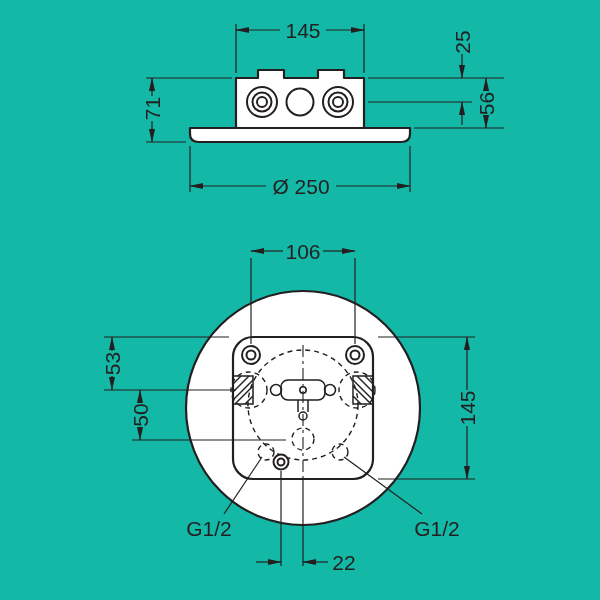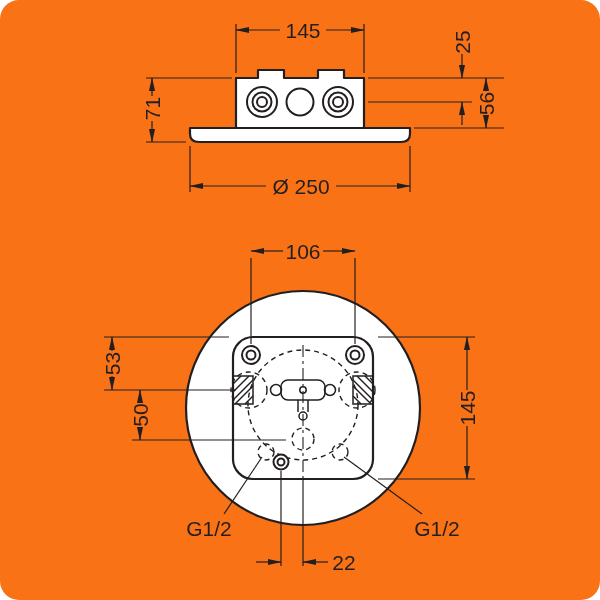--- a/index.html
+++ b/index.html
@@ -1,16 +1,16 @@
 <!DOCTYPE html>
 <html><head>
 <meta charset="utf-8">
 <style>
   html,body{margin:0;padding:0;background:#ffffff;}
-  .canvas{width:600px;height:600px;position:relative;background:#f97316;overflow:hidden;border-radius:19px;}
+  .canvas{width:600px;height:600px;position:relative;background:#14b8a6;overflow:hidden;}
   svg{display:block;}
   .outline{fill:#ffffff;stroke:#231f20;stroke-width:2.2;stroke-linejoin:round;}
   .mid{fill:#ffffff;stroke:#231f20;stroke-width:2;}
   .thin{fill:none;stroke:#231f20;stroke-width:1.5;}
   .dim{fill:none;stroke:#231f20;stroke-width:1.2;}
   .dash{fill:none;stroke:#231f20;stroke-width:1.4;stroke-dasharray:5 4;}
   .cline{fill:none;stroke:#231f20;stroke-width:1.1;stroke-dasharray:12 4 3 4;}
   .t{font-family:"Liberation Sans",sans-serif;font-size:21px;fill:#231f20;text-anchor:middle;dominant-baseline:central;}
 </style>
 </head>

